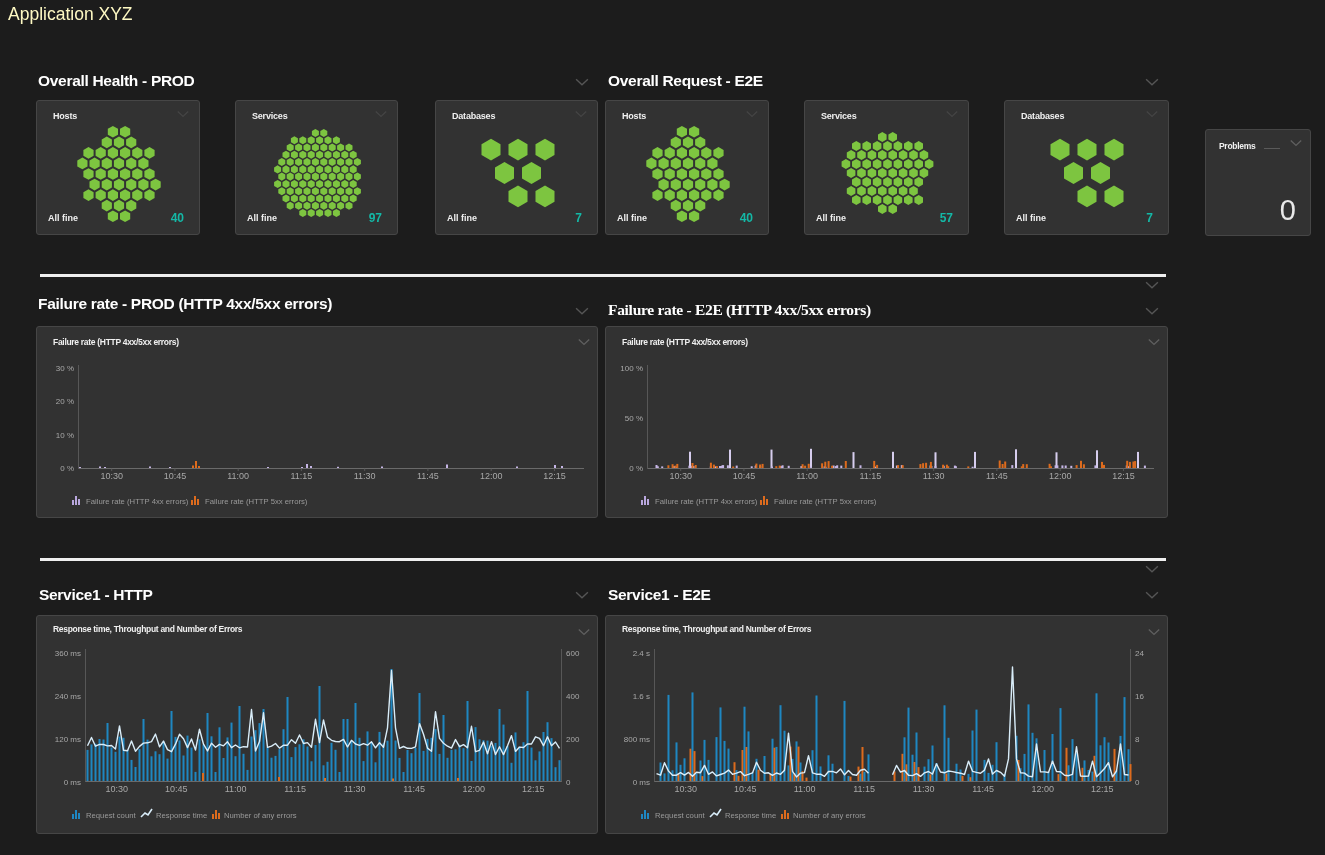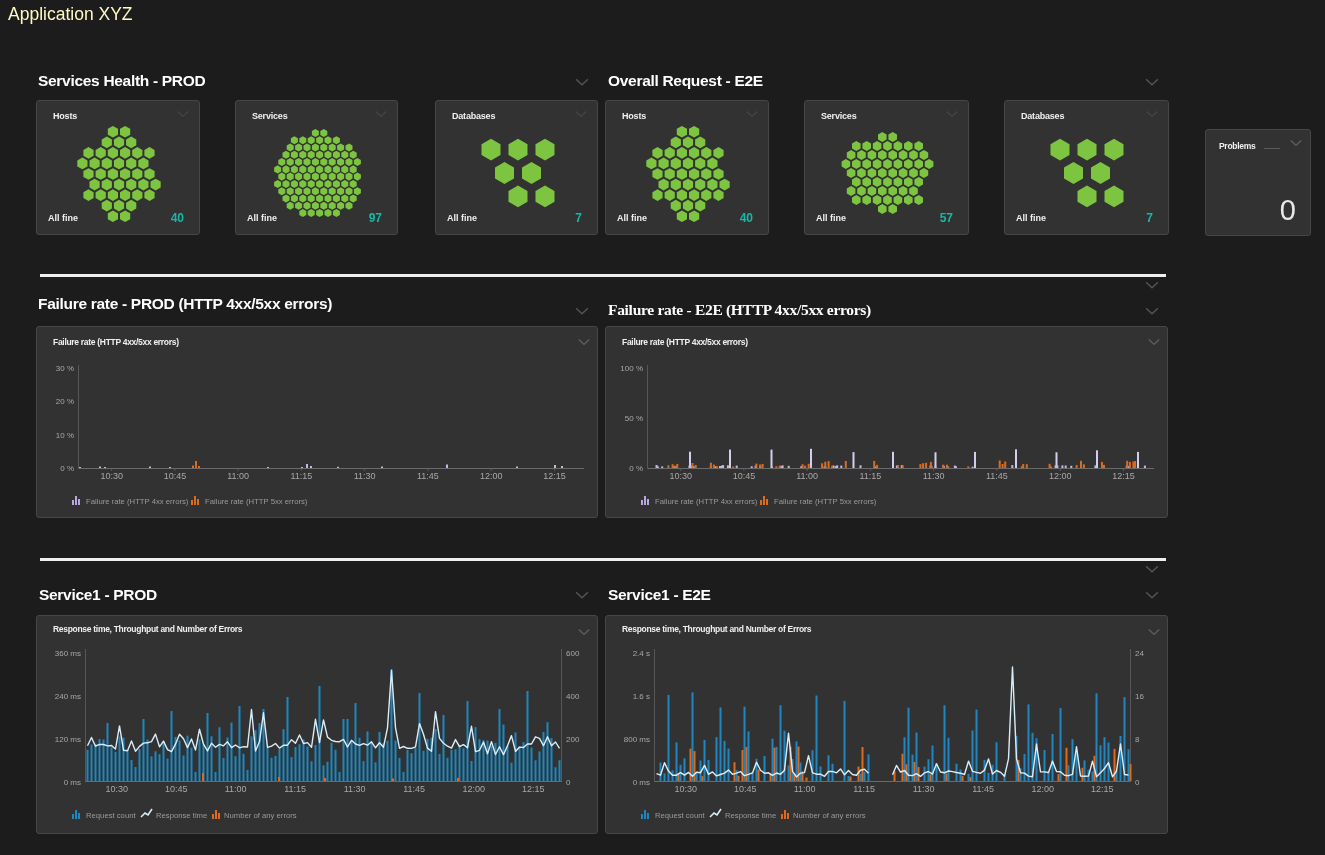--- a/index.html
+++ b/index.html
@@ -3,21 +3,21 @@
 html,body{margin:0;padding:0;background:#1c1c1c;width:1325px;height:855px;overflow:hidden;}
 *{box-sizing:border-box;font-family:"Liberation Sans", sans-serif;}
 .tile{position:absolute;background:#323232;border:1px solid #464646;border-radius:3px;}
 .ttitle{position:absolute;left:16px;top:10px;font-size:9px;font-weight:bold;color:#f0f0f0;letter-spacing:-0.2px;text-align:center;}
 .sech{position:absolute;font-size:15.5px;font-weight:bold;color:#ffffff;letter-spacing:-0.3px;}
 .allfine{position:absolute;left:11px;bottom:11px;font-size:9px;font-weight:bold;color:#f0f0f0;}
 .bignum{position:absolute;right:15px;bottom:9px;font-size:12px;font-weight:600;color:#14b8a6;}
 .sep{position:absolute;background:#efefef;height:2.5px;}
 </style></head><body>
 <div style="position:absolute;left:8px;top:4px;font-size:17.5px;color:#fef9c3;">Application XYZ</div>
-<div class="sech" style="left:38px;top:72px;">Services Health - PROD</div>
+<div class="sech" style="left:38px;top:72px;">Overall Health - PROD</div>
 <div class="sech" style="left:608px;top:72px;">Overall Request - E2E</div>
 <svg style="position:absolute;left:582px;top:82px;overflow:visible" width="1" height="1">
     <path d="M-5.9,-2.7 L0,2.7 L5.9,-2.7" stroke="#555555" stroke-width="1.4" fill="none"></path>
   </svg>
 <svg style="position:absolute;left:1152px;top:82px;overflow:visible" width="1" height="1">
     <path d="M-5.9,-2.7 L0,2.7 L5.9,-2.7" stroke="#555555" stroke-width="1.4" fill="none"></path>
   </svg>
 <div class="sep" style="left:40px;top:274px;width:1126px;"></div>
 <svg style="position:absolute;left:1152px;top:285px;overflow:visible" width="1" height="1">
     <path d="M-5.9,-2.7 L0,2.7 L5.9,-2.7" stroke="#555555" stroke-width="1.4" fill="none"></path>
@@ -27,21 +27,21 @@
 <svg style="position:absolute;left:582px;top:311px;overflow:visible" width="1" height="1">
     <path d="M-5.9,-2.7 L0,2.7 L5.9,-2.7" stroke="#555555" stroke-width="1.4" fill="none"></path>
   </svg>
 <svg style="position:absolute;left:1152px;top:311px;overflow:visible" width="1" height="1">
     <path d="M-5.9,-2.7 L0,2.7 L5.9,-2.7" stroke="#555555" stroke-width="1.4" fill="none"></path>
   </svg>
 <div class="sep" style="left:40px;top:558px;width:1126px;"></div>
 <svg style="position:absolute;left:1152px;top:569px;overflow:visible" width="1" height="1">
     <path d="M-5.9,-2.7 L0,2.7 L5.9,-2.7" stroke="#555555" stroke-width="1.4" fill="none"></path>
   </svg>
-<div class="sech" style="left:39px;top:586px;">Service1 - PROD</div>
+<div class="sech" style="left:39px;top:586px;">Service1 - HTTP</div>
 <div class="sech" style="left:608px;top:586px;">Service1 - E2E</div>
 <svg style="position:absolute;left:582px;top:595px;overflow:visible" width="1" height="1">
     <path d="M-5.9,-2.7 L0,2.7 L5.9,-2.7" stroke="#555555" stroke-width="1.4" fill="none"></path>
   </svg>
 <svg style="position:absolute;left:1152px;top:595px;overflow:visible" width="1" height="1">
     <path d="M-5.9,-2.7 L0,2.7 L5.9,-2.7" stroke="#555555" stroke-width="1.4" fill="none"></path>
   </svg>
 <div class="tile" style="left:36px;top:100px;width:164px;height:135px;">
     <div class="ttitle">Hosts</div>
     <svg style="position:absolute;left:146px;top:13px;overflow:visible" width="1" height="1">

